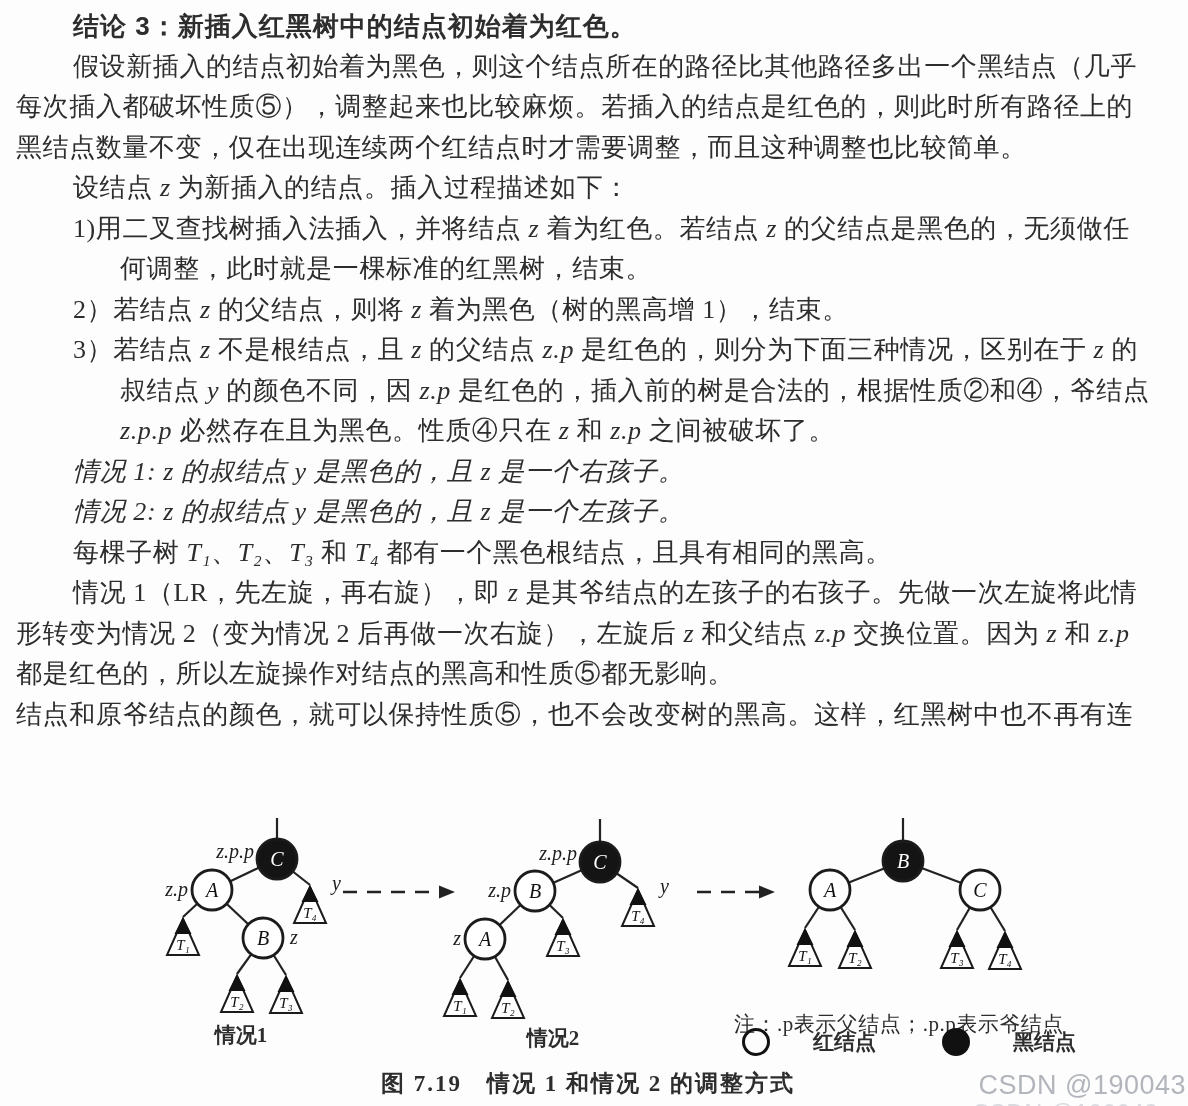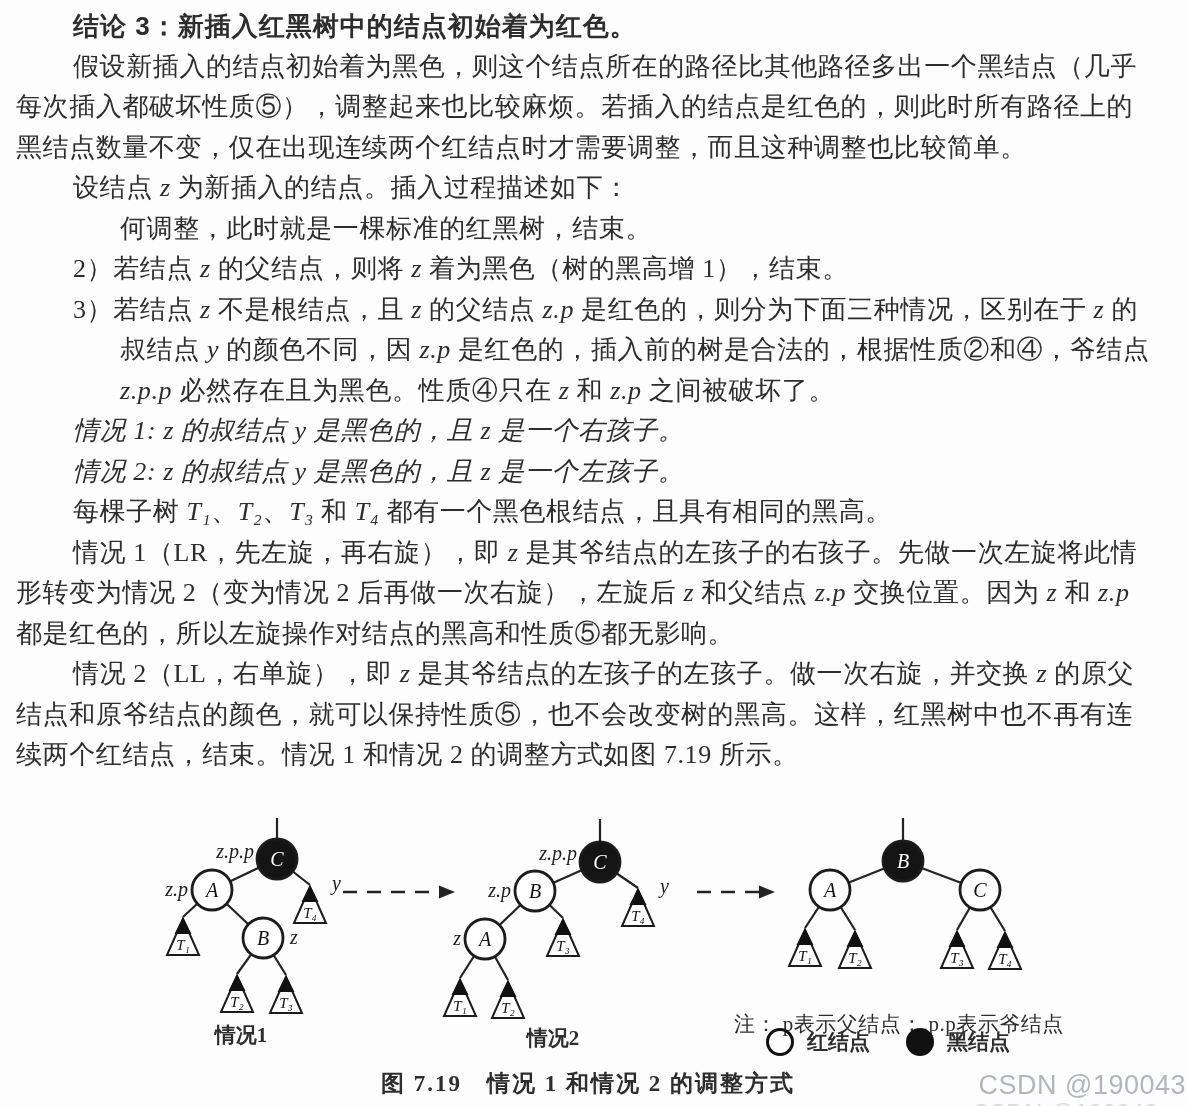--- a/index.html
+++ b/index.html
@@ -34,54 +34,53 @@
   .ann{font:italic 20px "Liberation Serif","DejaVu Serif",serif;fill:#1d1d1d;}
   .tri-outer{fill:#ffffff;stroke:#1b1b1b;stroke-width:2;}
   .tri-hat{fill:#111111;}
   .tlabel{font:italic 15px "Liberation Serif","DejaVu Serif",serif;fill:#111;}
   .arrow-line{stroke:#222;stroke-width:2.6;stroke-dasharray:14 10;}
   .arrow-head{fill:#222;}
   .tree-caption{position:absolute;width:110px;text-align:center;font-size:21px;font-weight:700;}
   #cap1{left:186px;top:203px;}
   #cap2{left:498px;top:206px;}
   #fig-note{position:absolute;left:734px;top:192px;font-size:21px;font-weight:400;letter-spacing:0.5px;}
-  #legend{position:absolute;left:766px;top:210px;display:flex;align-items:center;font-size:21px;font-weight:600;}
+  #legend{position:absolute;left:742px;top:210px;display:flex;align-items:center;font-size:21px;font-weight:600;gap:30px;}
   .lg-circle{display:inline-block;width:22px;height:22px;border-radius:50%;border:3px solid #111;margin-right:13px;}
   .lg-circle.filled{background:#111;}
   .lg-gap{margin-left:36px;}
   #fig-caption{position:absolute;left:0;right:12px;top:250px;text-align:center;font-size:23px;font-weight:600;letter-spacing:2px;}
   #watermark{position:absolute;top:1070px;right:2px;font-family:"Liberation Sans","DejaVu Sans",sans-serif;
     font-size:27px;color:#b2b6bc;letter-spacing:0.5px;}
   #watermark2{position:absolute;top:1099px;right:30px;font-family:"Liberation Sans","DejaVu Sans",sans-serif;
     font-size:25px;color:#d9dbdf;height:7px;overflow:hidden;}
 </style>
 </head>
 <body>
 
 <div id="page">
   <div id="text-block">
       <div class="ln ind-para heading"><span>结论 3：新插入红黑树中的结点初始着为红色。</span></div>
       <div class="ln ind-para"><span>假设新插入的结点初始着为黑色，则这个结点所在的路径比其他路径多出一个黑结点（几乎</span></div>
       <div class="ln ind-none"><span>每次插入都破坏性质⑤），调整起来也比较麻烦。若插入的结点是红色的，则此时所有路径上的</span></div>
       <div class="ln ind-none"><span>黑结点数量不变，仅在出现连续两个红结点时才需要调整，而且这种调整也比较简单。</span></div>
       <div class="ln ind-para"><span>设结点 </span><i>z</i><span> 为新插入的结点。插入过程描述如下：</span></div>
+      <div class="ln ind-para"><span>1)用二叉查找树插入法插入，并将结点 </span><i>z</i><span> 着为红色。若结点 </span><i>z</i><span> 的父结点是黑色的，无须做任</span></div>
       <div class="ln ind-cont"><span>何调整，此时就是一棵标准的红黑树，结束。</span></div>
       <div class="ln ind-para"><span>2）若结点 </span><i>z</i><span> 的父结点，则将 </span><i>z</i><span> 着为黑色（树的黑高增 1），结束。</span></div>
       <div class="ln ind-para"><span>3）若结点 </span><i>z</i><span> 不是根结点，且 </span><i>z</i><span> 的父结点 </span><i>z.p</i><span> 是红色的，则分为下面三种情况，区别在于 </span><i>z</i><span> 的</span></div>
       <div class="ln ind-cont"><span>叔结点 </span><i>y</i><span> 的颜色不同，因 </span><i>z.p</i><span> 是红色的，插入前的树是合法的，根据性质②和④，爷结点</span></div>
       <div class="ln ind-cont"><i>z.p.p</i><span> 必然存在且为黑色。性质④只在 </span><i>z</i><span> 和 </span><i>z.p</i><span> 之间被破坏了。</span></div>
       <div class="ln ind-para kai"><span>情况 1: </span><i>z</i><span> 的叔结点 </span><i>y</i><span> 是黑色的，且 </span><i>z</i><span> 是一个右孩子。</span></div>
       <div class="ln ind-para kai"><span>情况 2: </span><i>z</i><span> 的叔结点 </span><i>y</i><span> 是黑色的，且 </span><i>z</i><span> 是一个左孩子。</span></div>
       <div class="ln ind-para"><span>每棵子树 </span><i>T₁</i><span>、</span><i>T₂</i><span>、</span><i>T₃</i><span> 和 </span><i>T₄</i><span> 都有一个黑色根结点，且具有相同的黑高。</span></div>
       <div class="ln ind-para"><span>情况 1（LR，先左旋，再右旋），即 </span><i>z</i><span> 是其爷结点的左孩子的右孩子。先做一次左旋将此情</span></div>
       <div class="ln ind-none"><span>形转变为情况 2（变为情况 2 后再做一次右旋），左旋后 </span><i>z</i><span> 和父结点 </span><i>z.p</i><span> 交换位置。因为 </span><i>z</i><span> 和 </span><i>z.p</i></div>
       <div class="ln ind-none"><span>都是红色的，所以左旋操作对结点的黑高和性质⑤都无影响。</span></div>
-      <div class="ln ind-para"><span>情况 2（LL，右单旋），即 </span><i>z</i><span> 是其爷结点的左孩子的左孩子。做一次右旋，并交换 </span><i>z</i><span> 的原父</span></div>
       <div class="ln ind-none"><span>结点和原爷结点的颜色，就可以保持性质⑤，也不会改变树的黑高。这样，红黑树中也不再有连</span></div>
-      <div class="ln ind-none"><span>续两个红结点，结束。情况 1 和情况 2 的调整方式如图 7.19 所示。</span></div>
     </div>
 
   <div id="figure">
     <svg id="fig-svg" width="1188" height="288">
         <line x1="277" y1="41" x2="212" y2="72" class="edge"></line>
         <line x1="277" y1="41" x2="310" y2="67" class="edge"></line>
         <line x1="212" y1="72" x2="183" y2="99" class="edge"></line>
         <line x1="212" y1="72" x2="263" y2="120" class="edge"></line>
         <line x1="263" y1="120" x2="237" y2="156" class="edge"></line>
         <line x1="263" y1="120" x2="286" y2="157" class="edge"></line>

